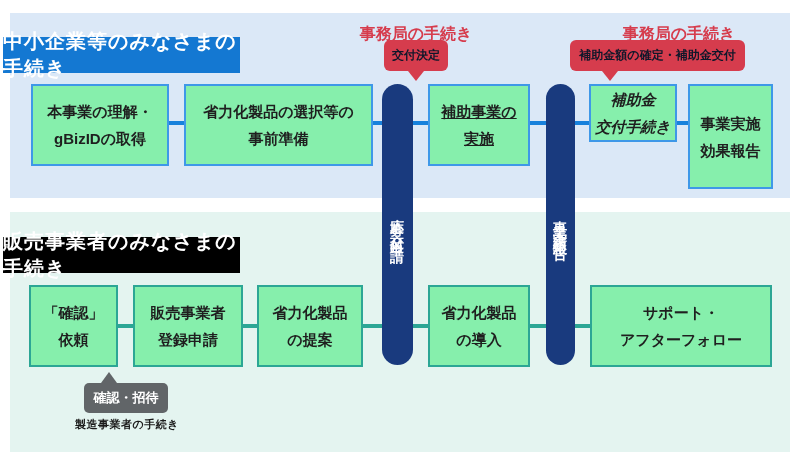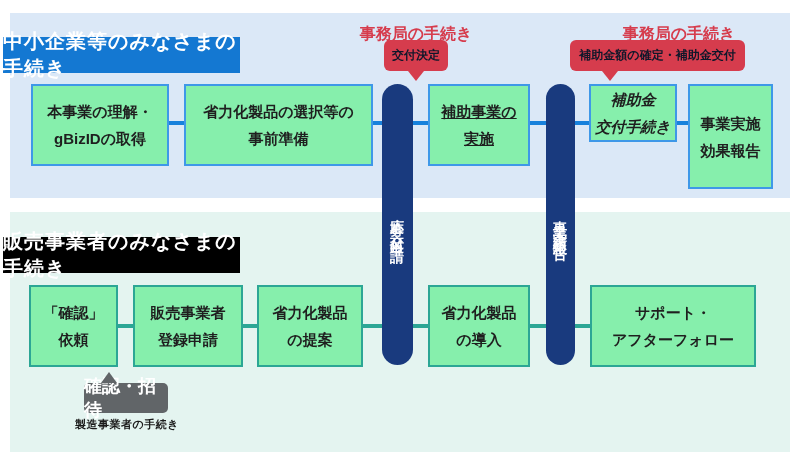--- a/index.html
+++ b/index.html
@@ -61,21 +61,21 @@
   .bubble::after {
     content:""; position:absolute; top:100%;
     border:8px solid transparent; border-top:10px solid #d63c4d; border-bottom:none;
   }
   .tail-center::after { left:50%; transform:translateX(-50%); }
   .tail-offset::after { left:32px; }
 
   
   .gray-bubble {
     background:#616568; border-radius:5px;
-    color:#fff; font-weight:bold; font-size:18px;
+    color:#fff; font-weight:bold; font-size:13px;
     display:flex; align-items:center; justify-content:center;
     z-index:4;
   }
   .gray-bubble::after {
     content:""; position:absolute; bottom:100%; left:17px;
     border:8px solid transparent; border-bottom:11px solid #616568; border-top:none;
   }
   .black-caption {
     color:#1a1a1a; font-size:11px; font-weight:bold; letter-spacing:0.5px;
     z-index:4;
@@ -105,21 +105,21 @@
 効果報告</div>
 
 <div class="abs box box-teal" style="left:29px;  top:285px; width:89px;  height:82px;">「確認」
 依頼</div>
 <div class="abs box box-teal" style="left:133px; top:285px; width:110px; height:82px;">販売事業者
 登録申請</div>
 <div class="abs box box-teal" style="left:257px; top:285px; width:106px; height:82px;">省力化製品
 の提案</div>
 <div class="abs box box-teal" style="left:428px; top:285px; width:102px; height:82px;">省力化製品
 の導入</div>
-<div class="abs box box-teal" style="left:590px; top:285px; width:166px; height:82px;">サポート・
+<div class="abs box box-teal" style="left:590px; top:285px; width:182px; height:82px;">サポート・
 アフターフォロー</div>
 
 <div class="abs pill" style="left:382px; top:84px; width:31px; height:281px;">応募・交付申請</div>
 <div class="abs pill" style="left:546px; top:84px; width:29px; height:281px;">事業実績報告</div>
 
 <div class="abs red-caption" style="left:356px; top:24px; width:120px;">事務局の手続き</div>
 <div class="abs bubble tail-center" style="left:384px; top:40px; width:64px; height:31px;">交付決定</div>
 
 <div class="abs red-caption" style="left:619px; top:24px; width:120px;">事務局の手続き</div>
 <div class="abs bubble tail-offset" style="left:570px; top:40px; width:175px; height:31px;">補助金額の確定・補助金交付</div>

